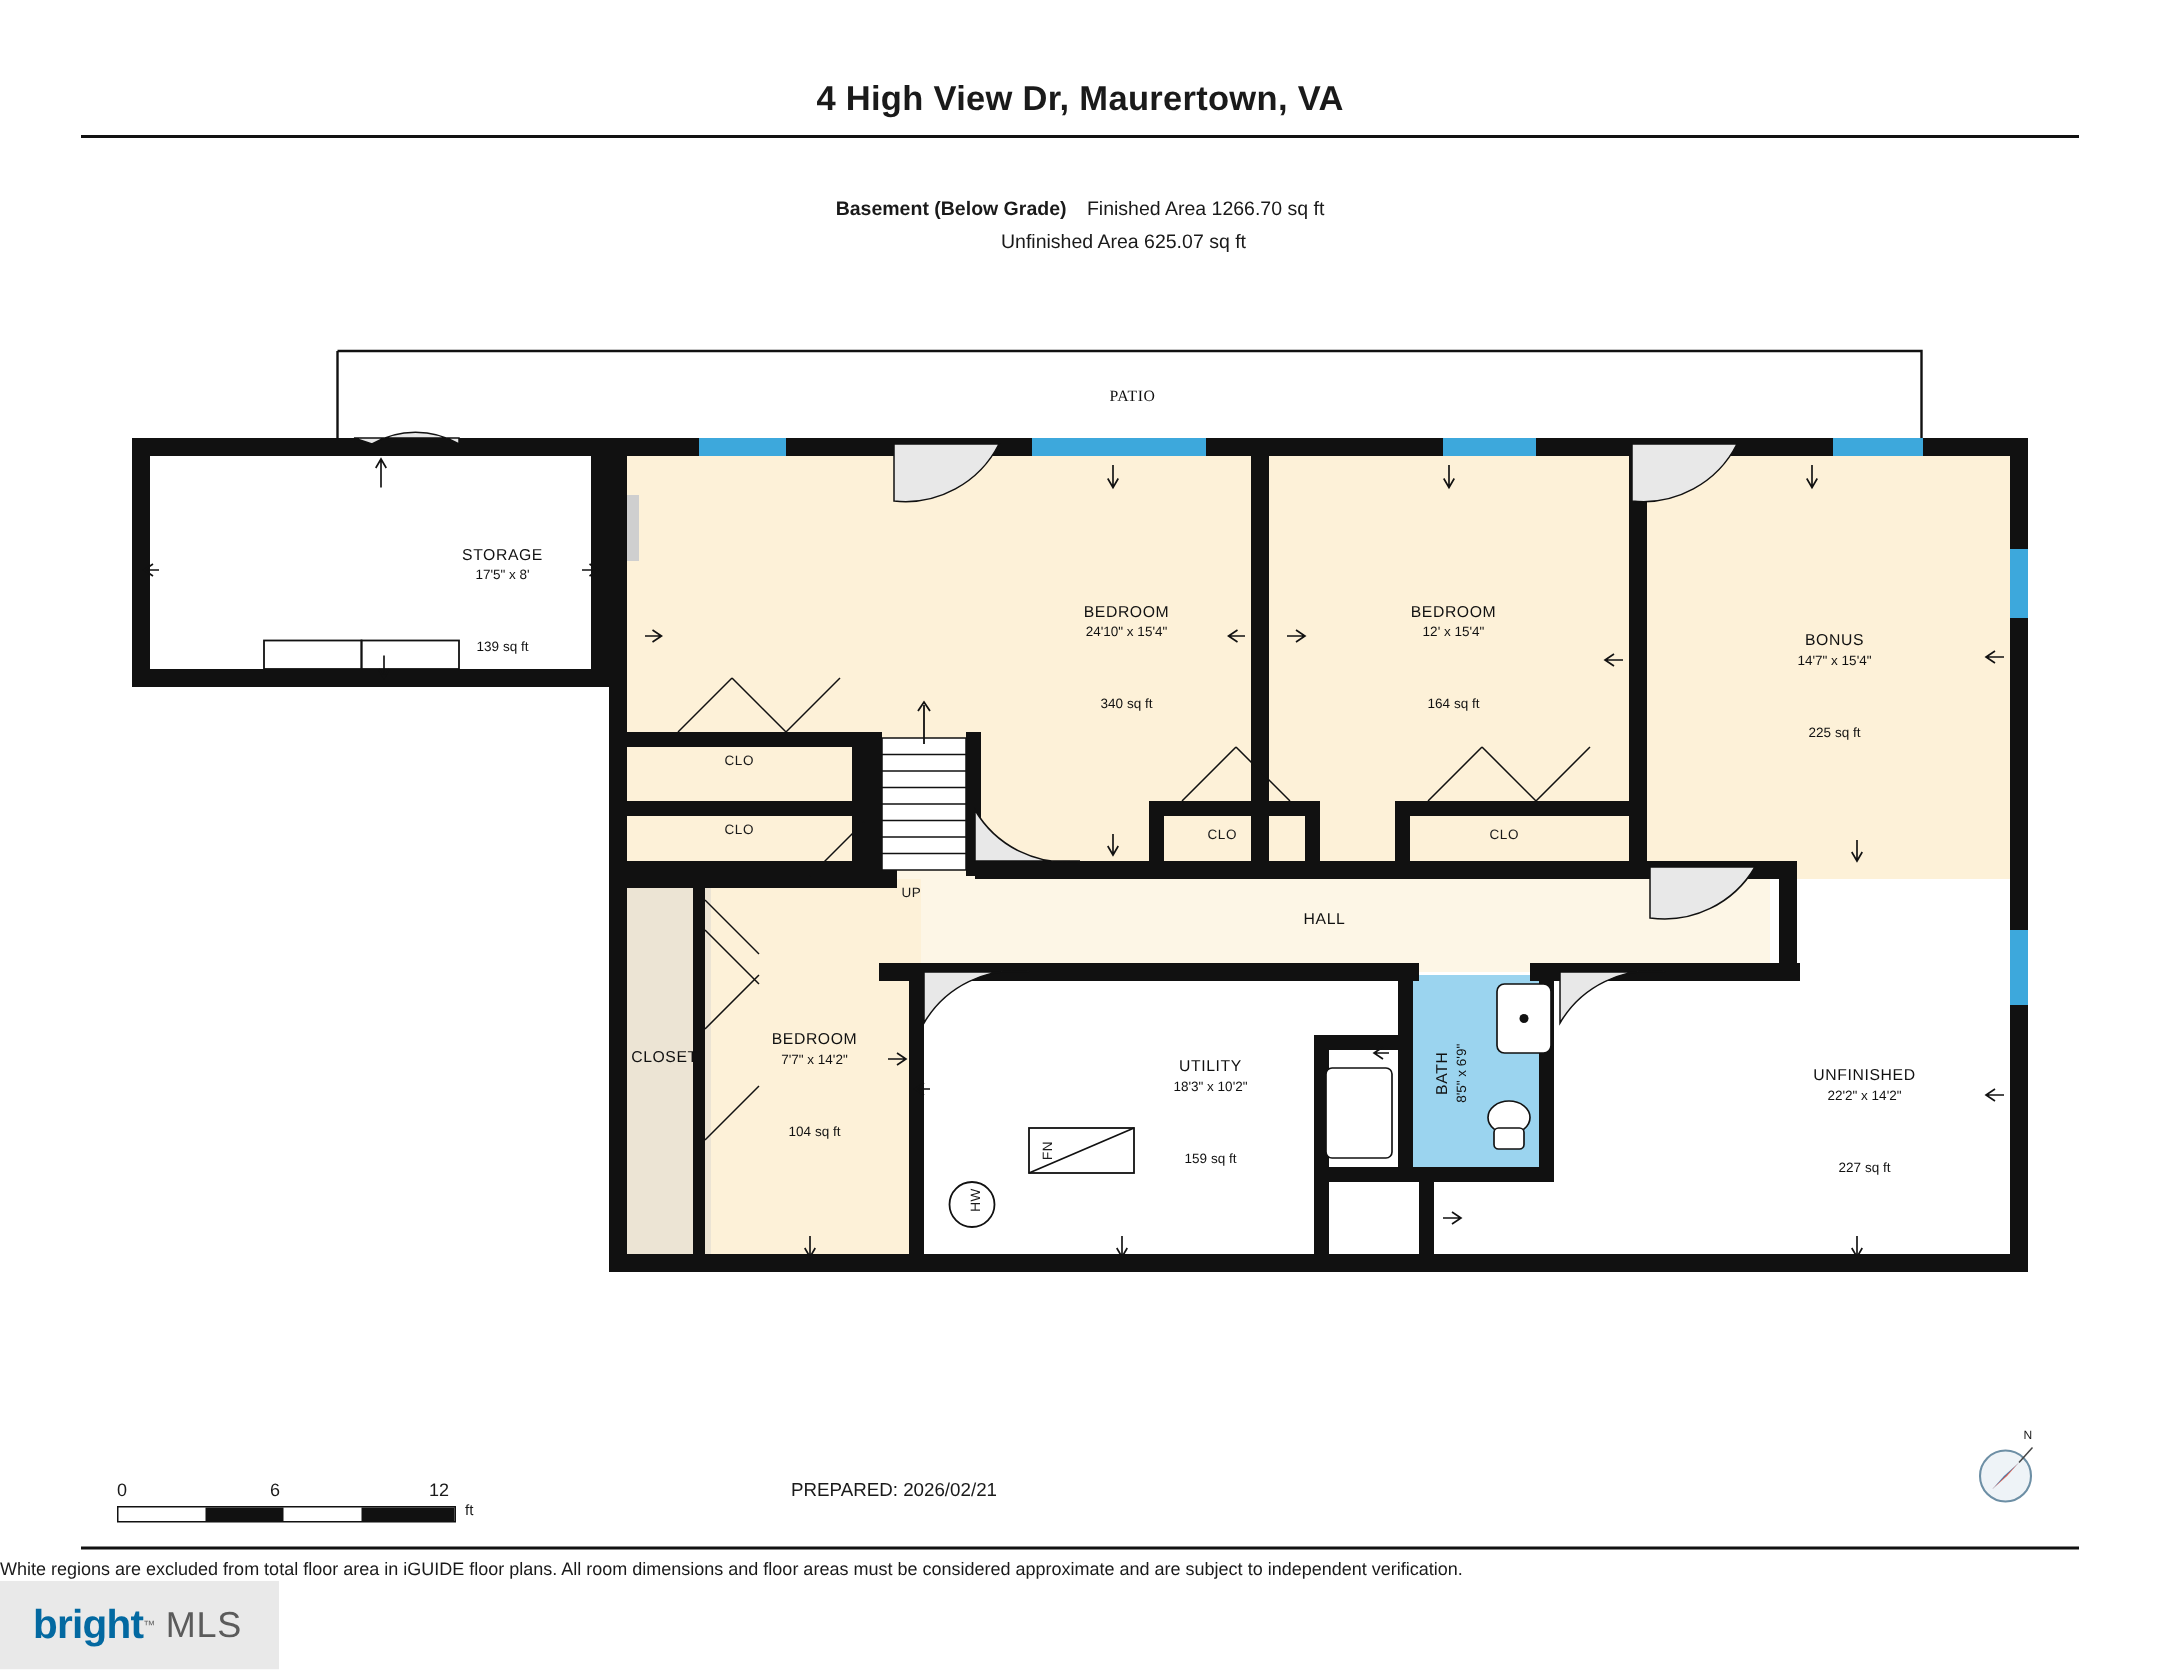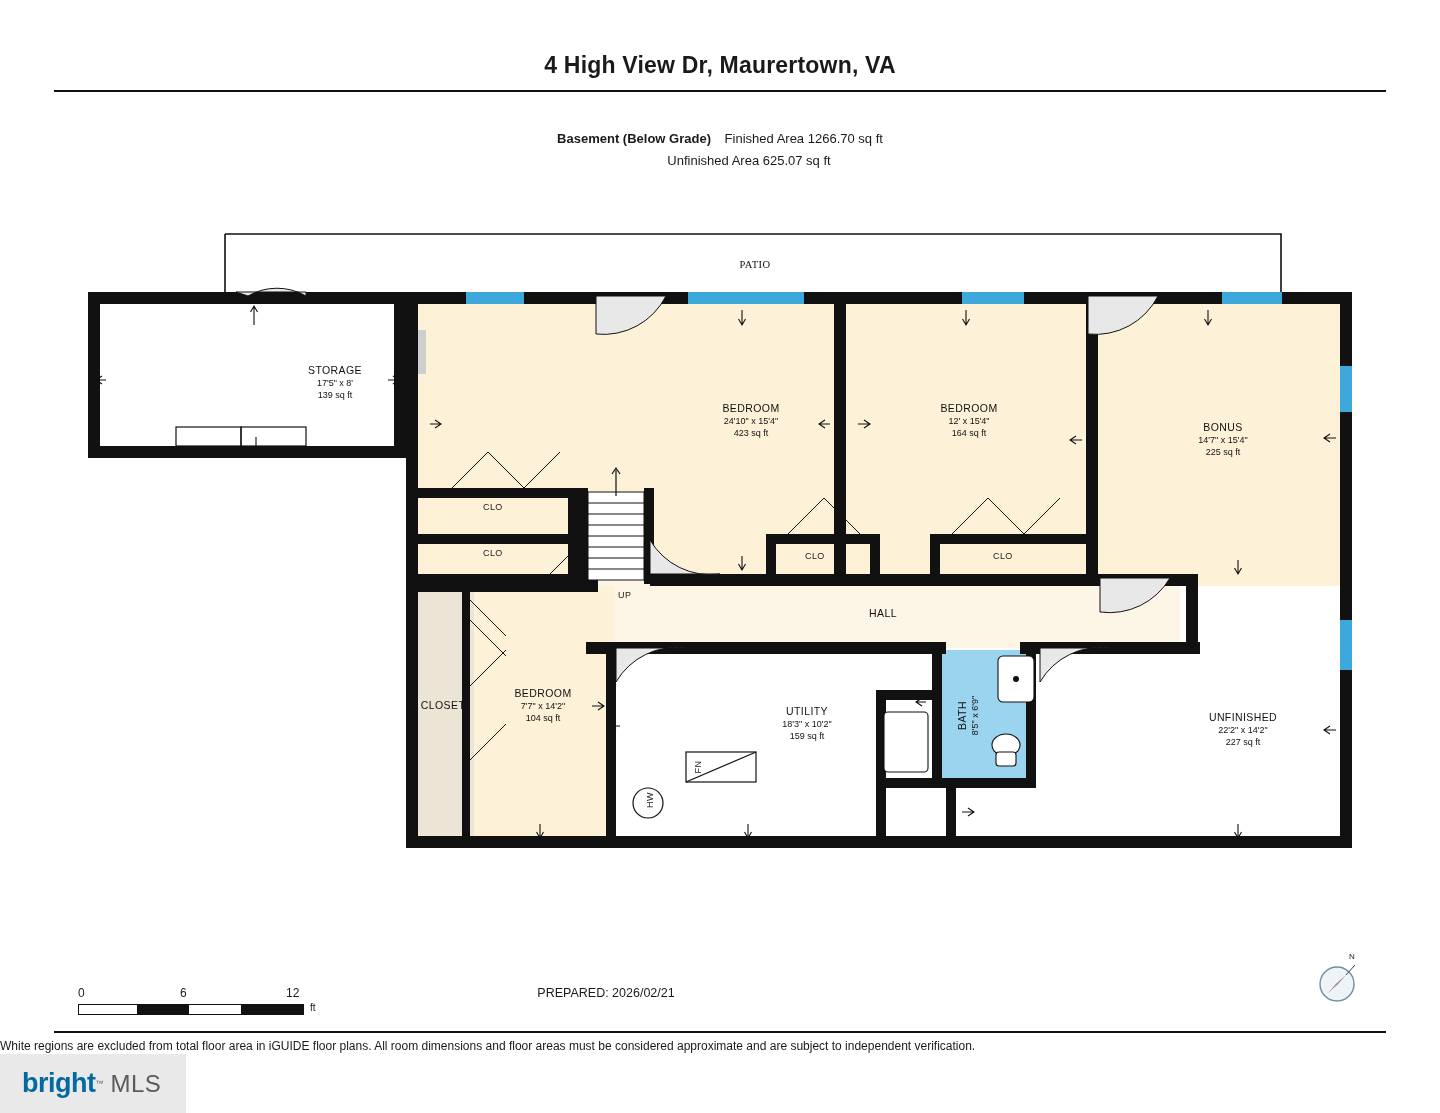--- a/index.html
+++ b/index.html
@@ -26,38 +26,38 @@
   #sub-line2{display:block;margin-top:7px;margin-left:58px;}
   
   #plan{position:absolute;left:0;top:0;width:1440px;height:1113px;}
   
   #scalebar{position:absolute;left:78px;top:986px;}
   #scale-nums{position:relative;width:230px;height:16px;font-size:12px;}
   #scale-nums span{position:absolute;top:0;}
   #scale-bar-shape{position:relative;margin-top:2px;width:226px;height:11px;border:1px solid #111;box-sizing:border-box;background:#fff;}
   #scale-bar-shape i{position:absolute;top:0;height:9px;background:#111;display:block;}
   #scale-ft{position:absolute;left:232px;top:16px;font-size:10px;}
-  #prepared{position:absolute;left:16px;top:986px;width:1180px;text-align:center;font-size:12.5px;}
+  #prepared{position:absolute;left:6px;top:986px;width:1180px;text-align:center;font-size:12.5px;}
   #bottom-rule{position:absolute;left:54px;top:1031px;width:1332px;height:1.5px;background:#111;}
   #disclaimer{position:absolute;left:0;top:1033px;width:1300px;text-align:left;font-size:12px;padding-top:6px;}
   
   #compass{position:absolute;left:1310px;top:955px;width:54px;height:54px;}
   
   #logo{
     position:absolute;left:0;top:1054px;width:186px;height:59px;background:#e9e9e9;
     display:flex;align-items:center;padding-left:22px;box-sizing:border-box;
   }
   #logo .word{font-size:27px;font-weight:bold;color:#0369a1;letter-spacing:-.5px;}
   #logo .tm{font-size:8px;vertical-align:super;color:#666;}
   #logo .mls{font-size:24px;color:#5b5b5b;margin-left:7px;letter-spacing:.5px;}
   
   .rlabel{position:absolute;text-align:center;font-size:10px;line-height:12.5px;color:#111;}
   .rlabel .nm{font-size:10.5px;letter-spacing:.4px;}
   .rlabel .dim{font-size:9px;}
-  .rlabel .area{font-size:9px;}
+  .rlabel .area{font-size:9px;margin-top:36px;}
   .vert{transform:rotate(-90deg);transform-origin:center center;}
   .tinylabel{position:absolute;font-size:9px;letter-spacing:.4px;}
 </style>
 </head>
 <body>
 
 <div id="title">4 High View Dr, Maurertown, VA</div>
 <div id="title-rule"></div>
 <div id="sub-wrap">
   <div id="sub-line1">
@@ -245,21 +245,21 @@
 
 <div class="rlabel" style="left:237px;top:364px;width:196px;">
   <div class="nm">STORAGE</div>
   <div class="dim">17'5" x 8'</div>
   <div class="area">139 sq ft</div>
 </div>
 
 <div class="rlabel" style="left:645px;top:402px;width:212px;">
   <div class="nm">BEDROOM</div>
   <div class="dim">24'10" x 15'4"</div>
-  <div class="area">423 sq ft</div>
+  <div class="area">340 sq ft</div>
 </div>
 
 <div class="rlabel" style="left:866px;top:402px;width:206px;">
   <div class="nm">BEDROOM</div>
   <div class="dim">12' x 15'4"</div>
   <div class="area">164 sq ft</div>
 </div>
 
 <div class="rlabel" style="left:1113px;top:421px;width:220px;">
   <div class="nm">BONUS</div>
@@ -295,21 +295,21 @@
 <div class="rlabel" style="left:1155px;top:711px;width:176px;">
   <div class="nm">UNFINISHED</div>
   <div class="dim">22'2" x 14'2"</div>
   <div class="area">227 sq ft</div>
 </div>
 
 <div class="tinylabel" style="left:483px;top:502px;">CLO</div>
 <div class="tinylabel" style="left:483px;top:548px;">CLO</div>
 <div class="tinylabel" style="left:805px;top:551px;">CLO</div>
 <div class="tinylabel" style="left:993px;top:551px;">CLO</div>
-<div class="tinylabel" style="left:618px;top:590px;">UP</div>
+<div class="tinylabel" style="left:601px;top:590px;">UP</div>
 <div class="tinylabel vert" style="left:688px;top:762px;width:20px;text-align:center;">FN</div>
 <div class="tinylabel vert" style="left:640px;top:795px;width:20px;text-align:center;">HW</div>
 
 <div id="scalebar">
   <div id="scale-nums">
     <span style="left:0px;">0</span>
     <span style="left:102px;">6</span>
     <span style="left:208px;">12</span>
   </div>
   <div id="scale-bar-shape">

